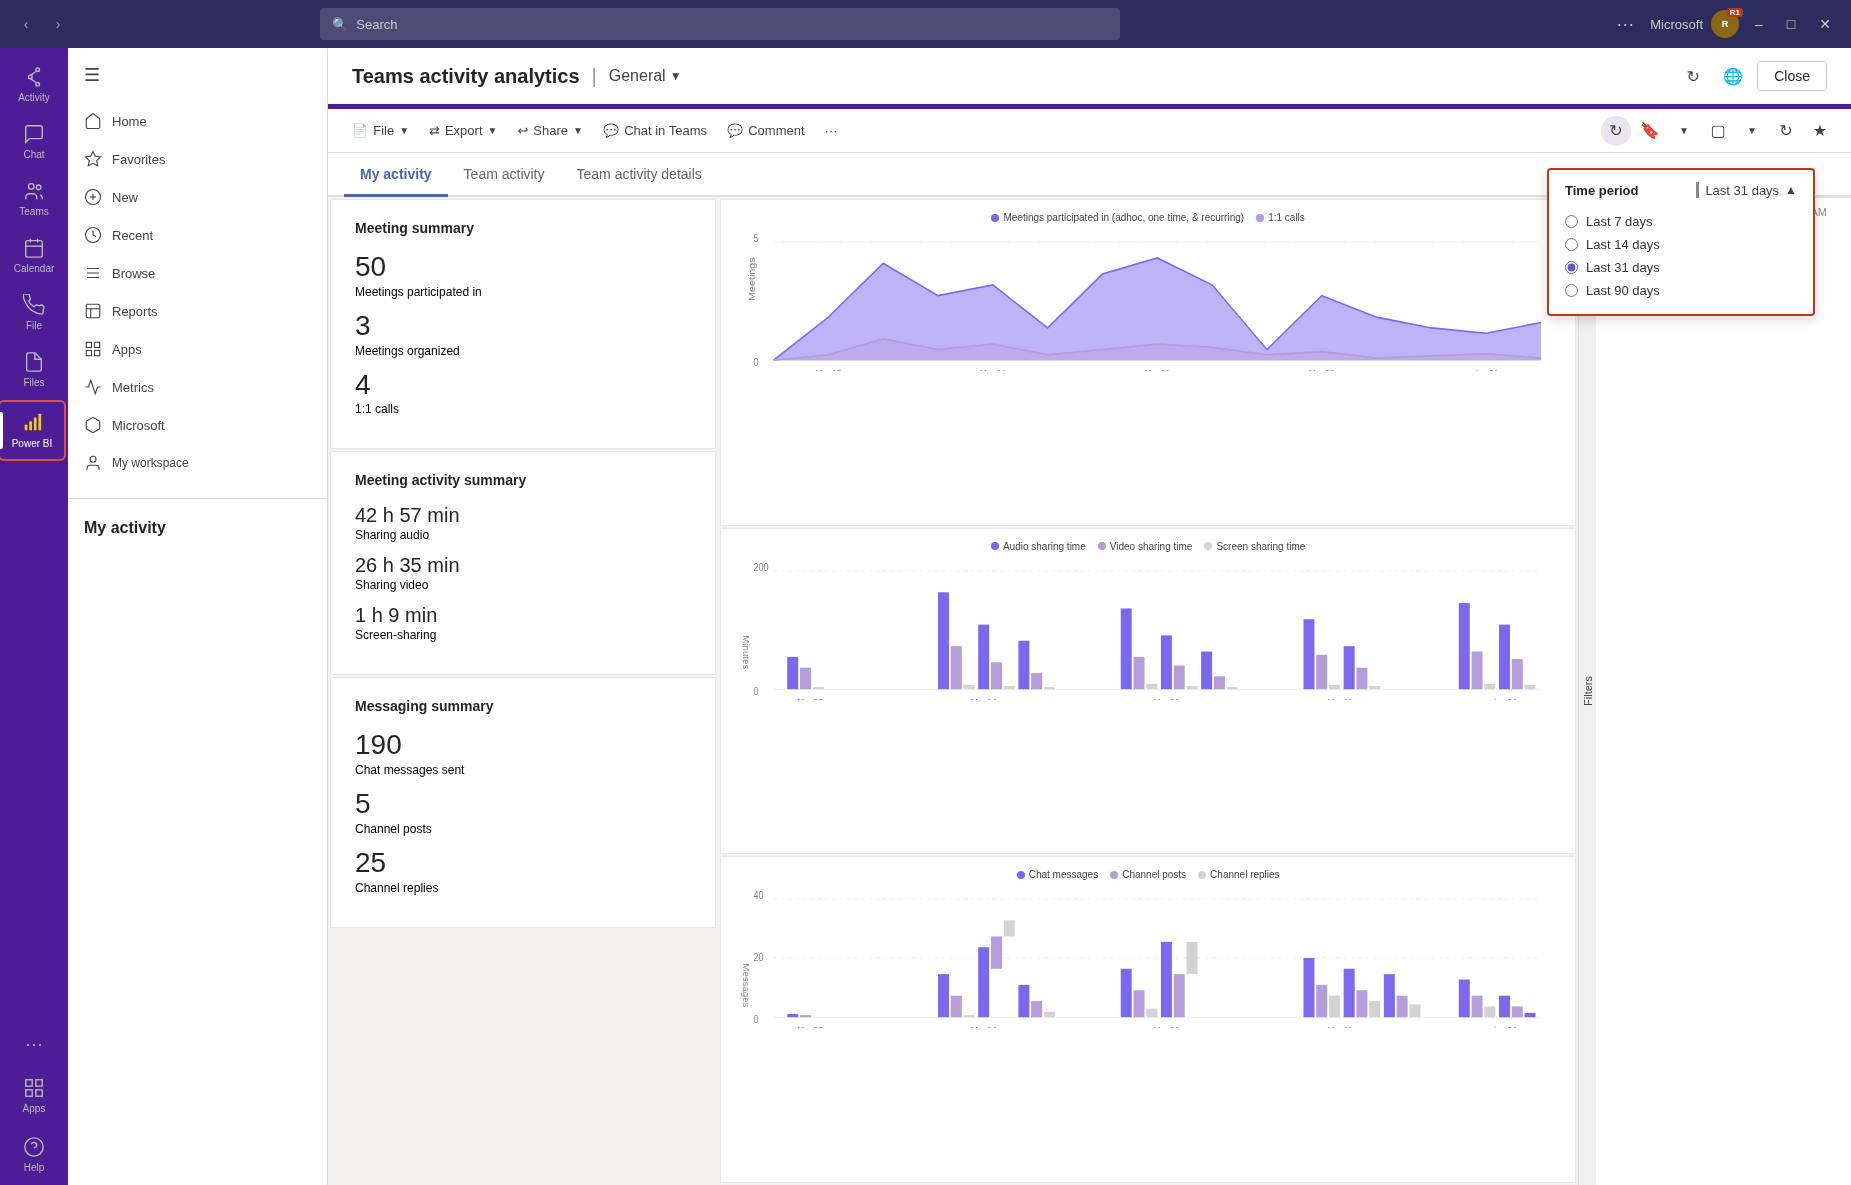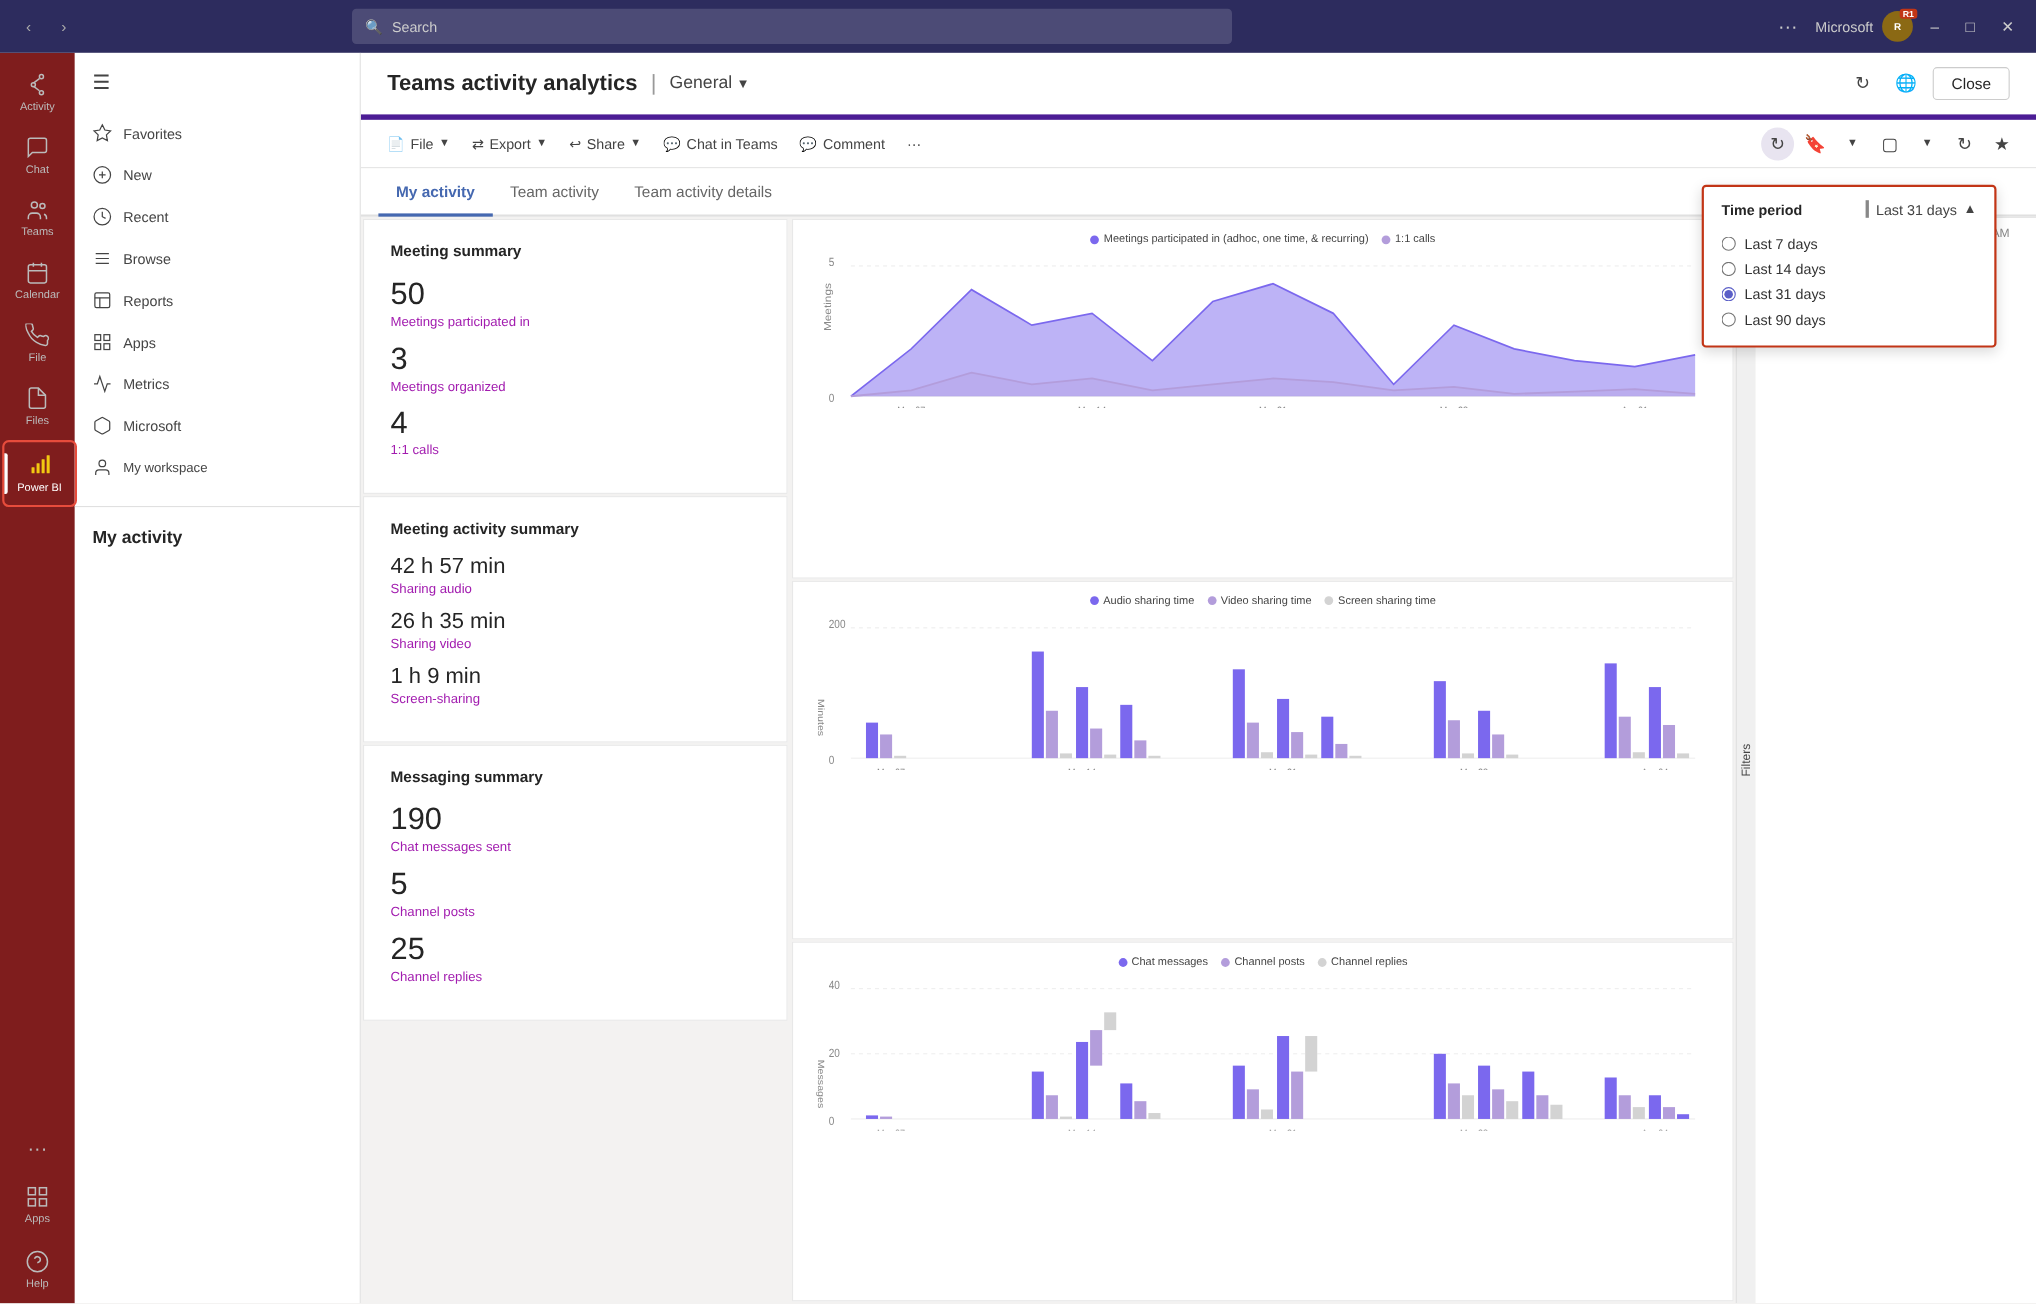--- a/index.html
+++ b/index.html
@@ -15,21 +15,21 @@
     .more-btn { background: none; border: none; color: #ccc; cursor: pointer; font-size: 18px; padding: 4px 8px; }
     .ms-label { color: #ccc; font-size: 13px; }
     .avatar { width: 28px; height: 28px; border-radius: 50%; background: #8b6914; display: flex; align-items: center; justify-content: center; color: white; font-size: 11px; font-weight: bold; position: relative; }
     .avatar-badge { position: absolute; top: -2px; right: -4px; background: #c23516; color: white; font-size: 8px; font-weight: bold; border-radius: 3px; padding: 0 3px; }
     .win-btn { background: none; border: none; color: #ccc; cursor: pointer; font-size: 14px; padding: 4px 8px; }
 
     
     .main-layout { display: flex; flex: 1; overflow: hidden; }
 
     
-    .sidebar-narrow { width: 68px; background: #7f1d1d; display: flex; flex-direction: column; align-items: flex-start; padding-top: 8px; flex-shrink: 0; }
+    .sidebar-narrow { width: 68px; background: #4c1d95; display: flex; flex-direction: column; align-items: flex-end; padding-top: 8px; flex-shrink: 0; }
     .sidebar-item { display: flex; flex-direction: column; align-items: center; padding: 10px 0; width: 100%; cursor: pointer; color: #bbb; font-size: 10px; gap: 4px; position: relative; }
     .sidebar-item.active { color: white; }
     .sidebar-item.active::before { content: ''; position: absolute; left: 0; top: 10px; bottom: 10px; width: 3px; background: white; border-radius: 0 2px 2px 0; }
     .sidebar-item svg { width: 22px; height: 22px; }
     .sidebar-bottom { margin-top: auto; padding-bottom: 12px; }
     .powerbi-highlight { border: 2px solid #e74c3c; border-radius: 6px; }
 
     
     .left-panel { width: 260px; background: white; border-right: 1px solid #e0e0e0; display: flex; flex-direction: column; flex-shrink: 0; }
     .left-panel-header { padding: 16px 16px 8px; display: flex; align-items: center; justify-content: space-between; }
@@ -66,21 +66,21 @@
     
     .dashboard { flex: 1; overflow-y: auto; background: #f3f2f1; display: flex; gap: 0; }
     .dashboard-left { width: 390px; flex-shrink: 0; display: flex; flex-direction: column; gap: 2px; padding: 2px; }
     .dashboard-right { flex: 1; display: flex; flex-direction: column; gap: 2px; padding: 2px; }
 
     
     .summary-card { background: white; padding: 20px 24px; flex: 1; border: 1px solid #e8e8e8; }
     .card-title { font-size: 14px; font-weight: 600; color: #252525; margin-bottom: 16px; }
     .stat-block { margin-bottom: 12px; }
     .stat-number { font-size: 28px; font-weight: 300; color: #252525; line-height: 1.1; }
-    .stat-label { font-size: 12px; color: #a21caf; margin-top: 2px; }
+    .stat-label { font-size: 12px; color: #000000; margin-top: 2px; }
 
     
     .chart-card { background: white; border: 1px solid #e8e8e8; flex: 1; padding: 12px 16px 8px; position: relative; overflow: hidden; }
     .chart-legend { display: flex; align-items: flex-start; gap: 12px; justify-content: center; margin-bottom: 8px; flex-wrap: wrap; }
     .legend-item { display: flex; align-items: center; gap: 4px; font-size: 10px; color: #444; }
     .legend-dot { width: 8px; height: 8px; border-radius: 50%; flex-shrink: 0; }
     .chart-area { position: relative; height: 140px; }
 
     
     .filters-side { width: 18px; background: #f0f0f0; display: flex; align-items: center; justify-content: center; flex-shrink: 0; cursor: pointer; border-left: 1px solid #e0e0e0; }
@@ -202,20 +202,26 @@
         </svg>
       <span style="font-size:10px;color:#bbb;">Help</span>
     </div>
   </div>
 
   <div class="left-panel">
     <div class="left-panel-header">
       <button class="hamburger-btn">☰</button>
     </div>
     <div class="left-panel-nav">
+      <div class="left-nav-item">
+        <svg viewBox="0 0 24 24" fill="none" stroke="currentColor" stroke-width="1.5" width="18" height="18">
+            <path d="M3 9l9-7 9 7v11a2 2 0 01-2 2H5a2 2 0 01-2-2z"></path>
+          </svg>
+        <span>Home</span>
+      </div>
       <div class="left-nav-item">
         <svg viewBox="0 0 24 24" fill="none" stroke="currentColor" stroke-width="1.5" width="18" height="18">
             <polygon points="12,2 15.09,8.26 22,9.27 17,14.14 18.18,21.02 12,17.77 5.82,21.02 7,14.14 2,9.27 8.91,8.26"></polygon>
           </svg>
         <span>Favorites</span>
       </div>
       <div class="left-nav-item">
         <svg viewBox="0 0 24 24" fill="none" stroke="currentColor" stroke-width="1.5" width="18" height="18">
             <circle cx="12" cy="12" r="10"></circle>
             <line x1="12" y1="8" x2="12" y2="16"></line>

